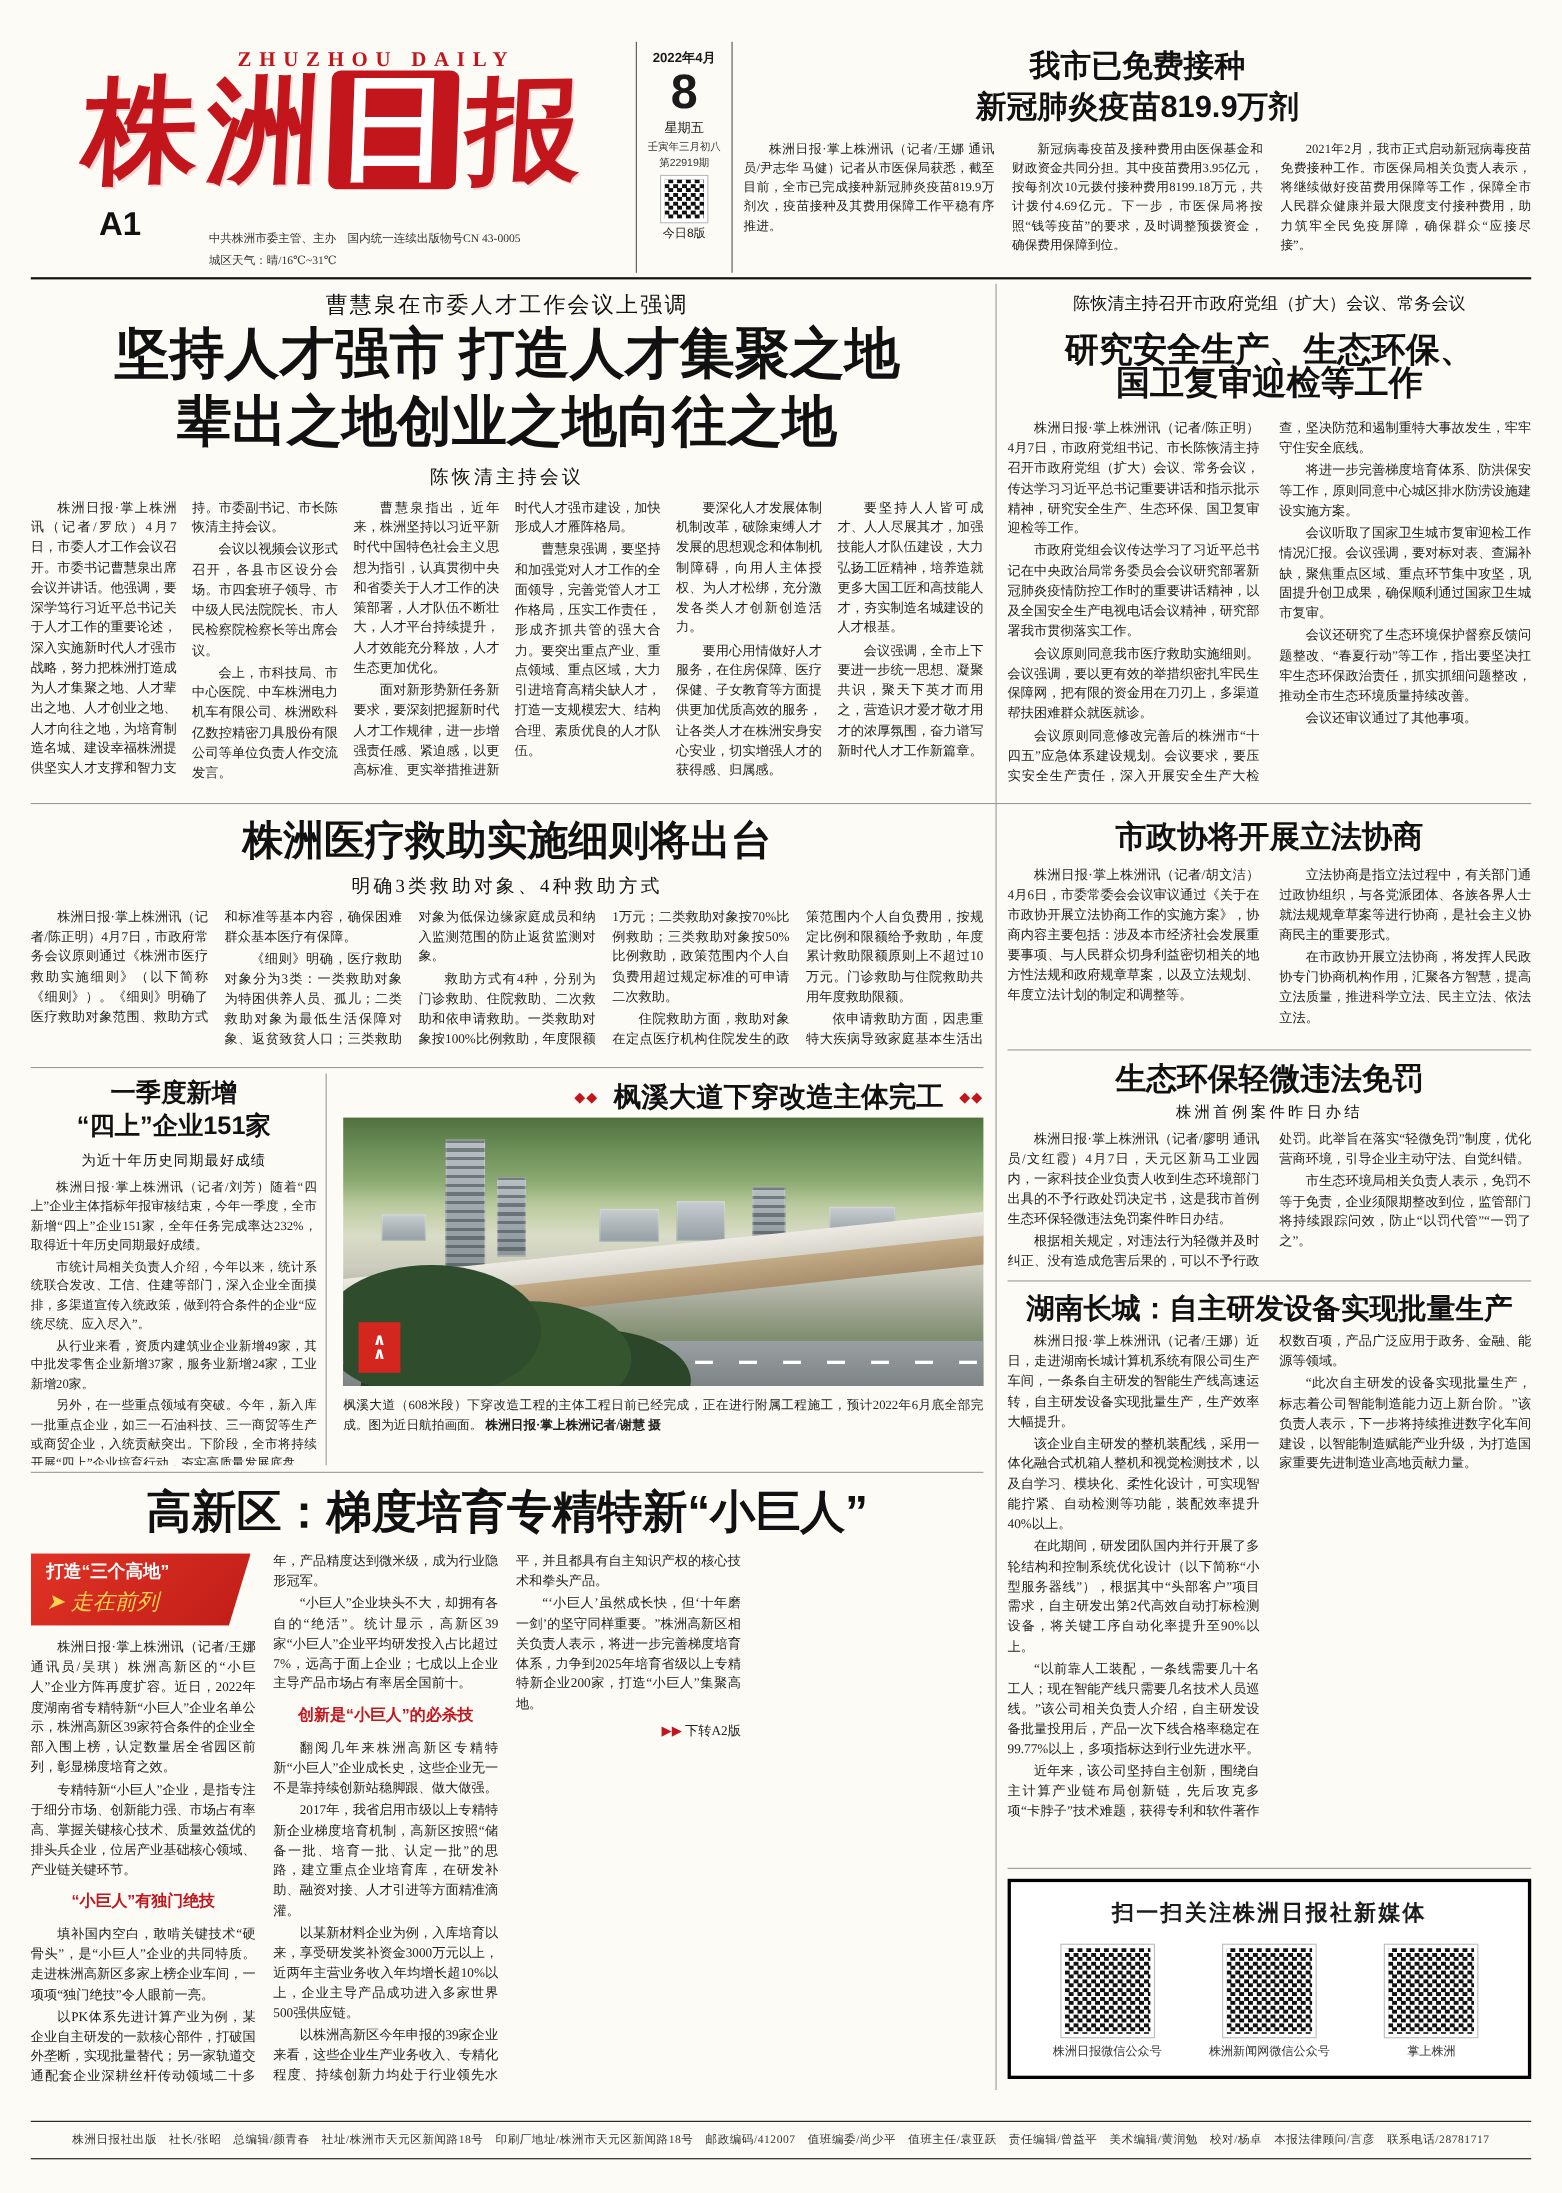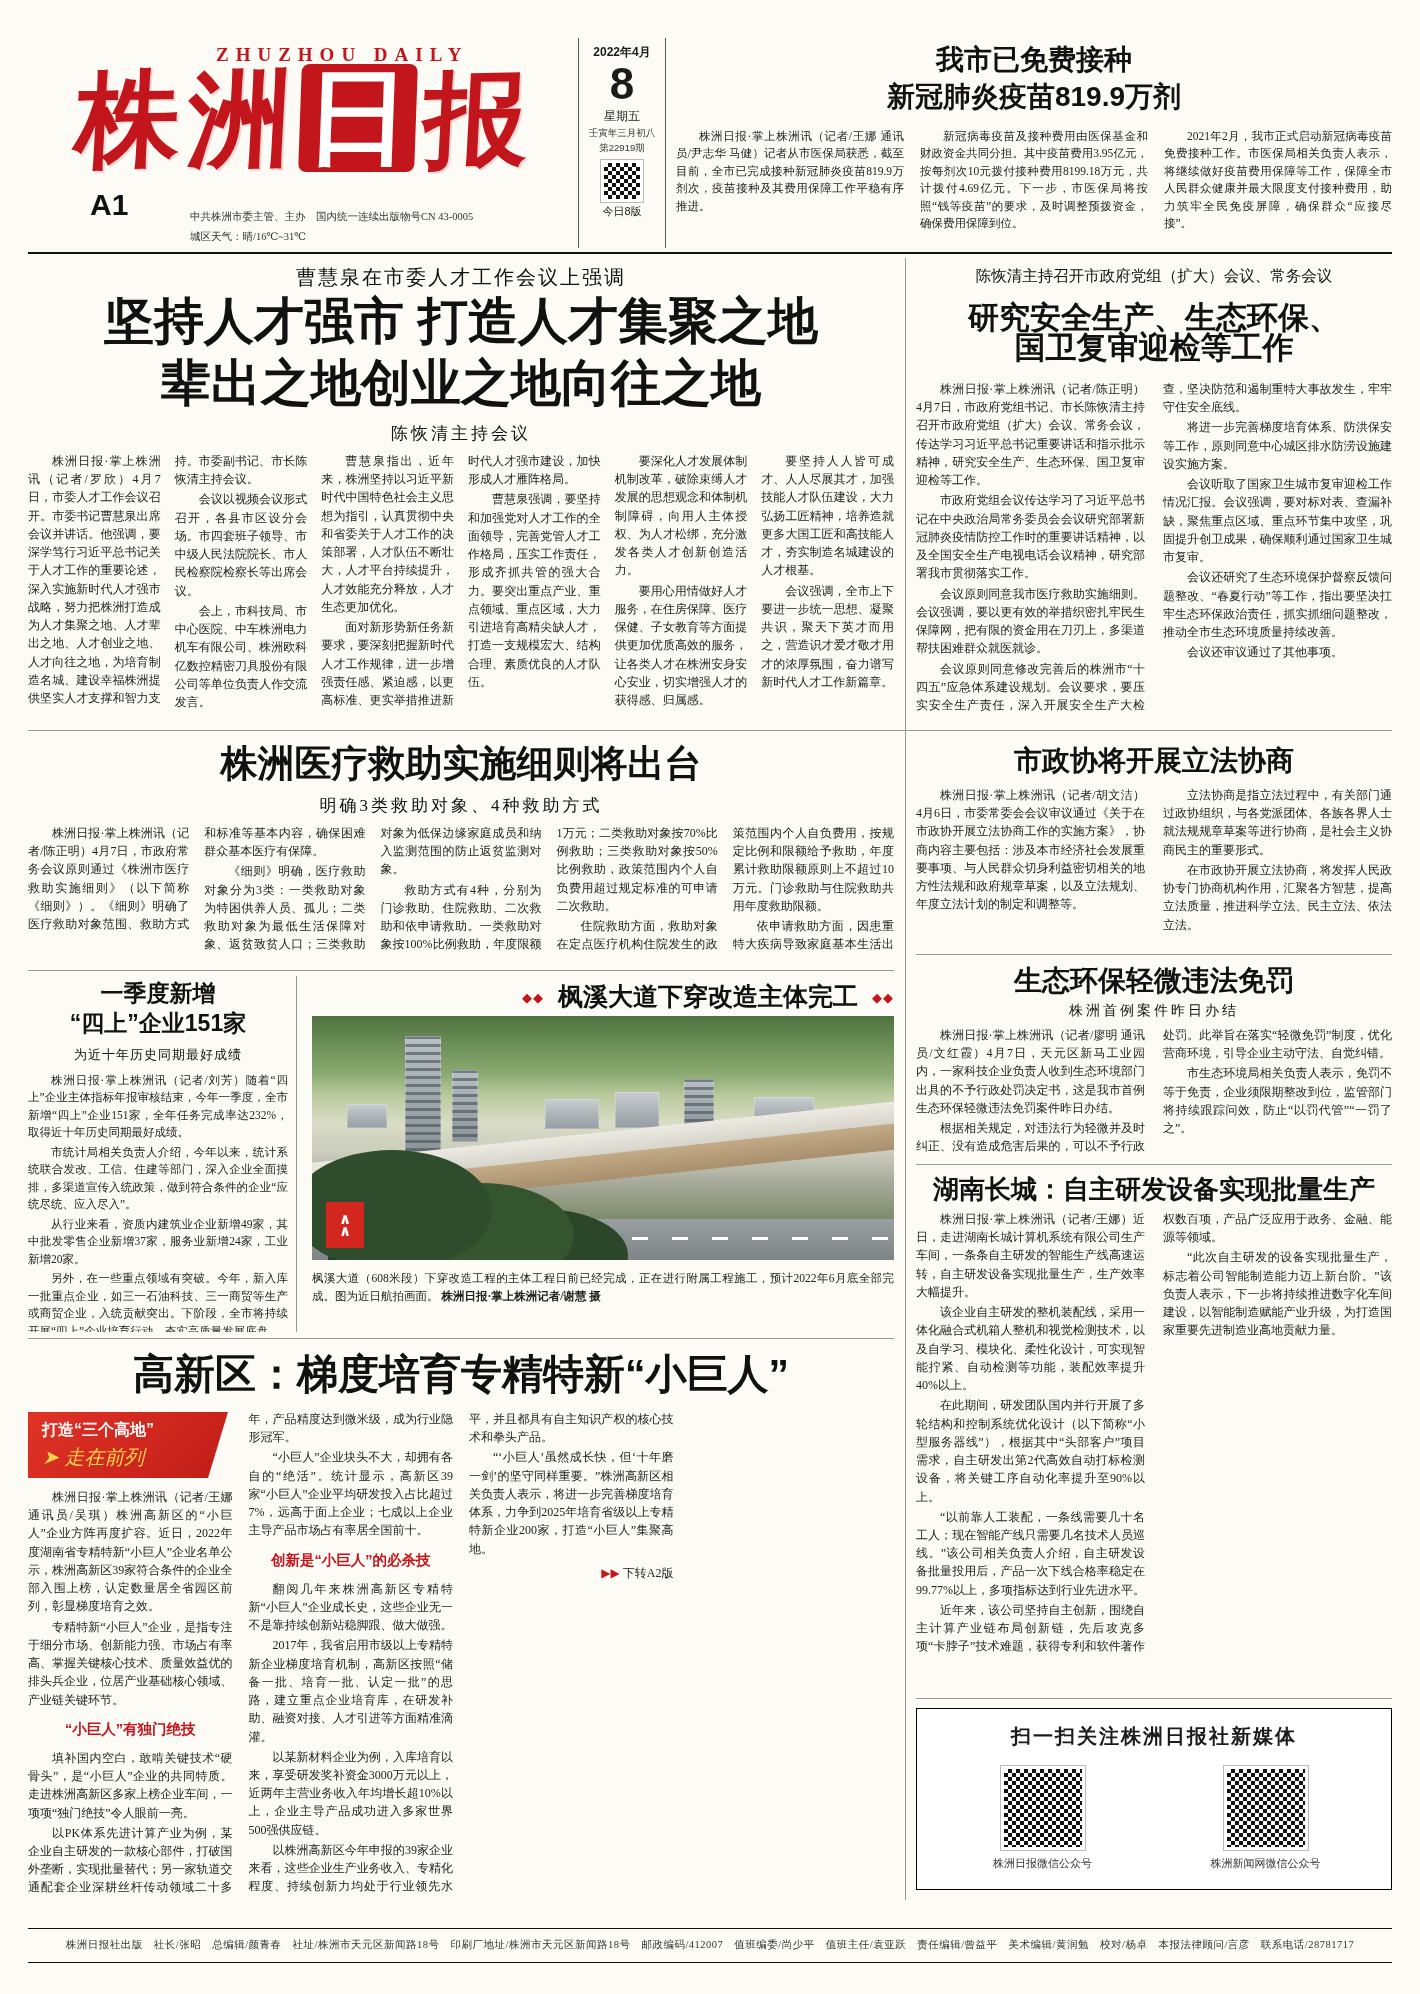--- a/index.html
+++ b/index.html
@@ -49,21 +49,21 @@
   .ptitle{font-family:"Liberation Sans",sans-serif;font-weight:900;font-size:25px;color:#111}
   .diamond{color:#c3161c;font-size:13px;vertical-align:3px;letter-spacing:1px}
   
   .badge{width:200px;height:66px;background:linear-gradient(135deg,#e03325,#c01d18);clip-path:polygon(0 0,100% 0,90% 100%,0 100%);color:#fff;display:flex;flex-direction:column;justify-content:center;padding-left:14px;margin:2px 0 10px;break-inside:avoid}
   .badge .b1{font-size:16px;font-weight:900;font-family:"Liberation Sans",sans-serif}
   .badge .b2{font-size:20px;font-weight:400;color:#ffd34d;font-style:italic;font-family:"Liberation Sans",sans-serif}
   .gsub{color:#c3161c;font-weight:bold;text-align:center;font-size:14.5px;margin:9px 0;text-indent:0 !important;font-family:"Liberation Sans",sans-serif;break-inside:avoid}
   .jump{text-align:right;font-size:12px;margin-top:6px}
   .jump .arr{color:#c3161c;font-weight:bold}
   
-  .mediabox{border:1px solid #000000;background:#fff}
+  .mediabox{border:3px solid #000000;background:#fff}
   .mediabox .mtitle{font-family:"Liberation Sans",sans-serif;font-weight:900;font-size:20px;text-align:center;margin-top:14px;letter-spacing:2px}
   .qr-row{display:flex;justify-content:space-around;margin-top:16px;padding:0 14px}
   .qr-item{width:120px;text-align:center}
   .qr.big{width:84px;height:84px;margin:0 auto}
   .qr-label{font-size:11px;margin-top:6px;color:#333;line-height:1.3}
   .footer-line{font-size:10.5px;color:#333;text-align:center;letter-spacing:.5px}
   .subline{font-size:17px;text-align:center;color:#111;letter-spacing:3px}
 </style>
 </head>
 <body>
@@ -181,20 +181,24 @@
   <div class="abs mediabox" style="left:916px;top:1708px;width:476px;height:182px">
     <div class="mtitle">扫一扫关注株洲日报社新媒体</div>
     <div class="qr-row">
       <div class="qr-item">
         <div class="qr big"></div>
         <div class="qr-label">株洲日报微信公众号</div>
       </div>
       <div class="qr-item">
         <div class="qr big"></div>
         <div class="qr-label">株洲新闻网微信公众号</div>
+      </div>
+      <div class="qr-item">
+        <div class="qr big"></div>
+        <div class="qr-label">掌上株洲</div>
       </div>
     </div>
   </div>
 
   <div class="abs hl" style="left:28px;top:980px;width:260px;font-size:23px">一季度新增</div>
   <div class="abs hl" style="left:28px;top:1010px;width:260px;font-size:23px">“四上”企业151家</div>
   <div class="abs subline" style="left:28px;top:1046px;width:260px;font-size:13px;letter-spacing:1px">为近十年历史同期最好成绩</div>
   <div class="abs body-text" style="left:28px;top:1072px;width:260px;height:260px;font-size:11.5px">
       <p>株洲日报·掌上株洲讯（记者/刘芳）随着“四上”企业主体指标年报审核结束，今年一季度，全市新增“四上”企业151家，全年任务完成率达232%，取得近十年历史同期最好成绩。</p>
       <p>市统计局相关负责人介绍，今年以来，统计系统联合发改、工信、住建等部门，深入企业全面摸排，多渠道宣传入统政策，做到符合条件的企业“应统尽统、应入尽入”。</p>

